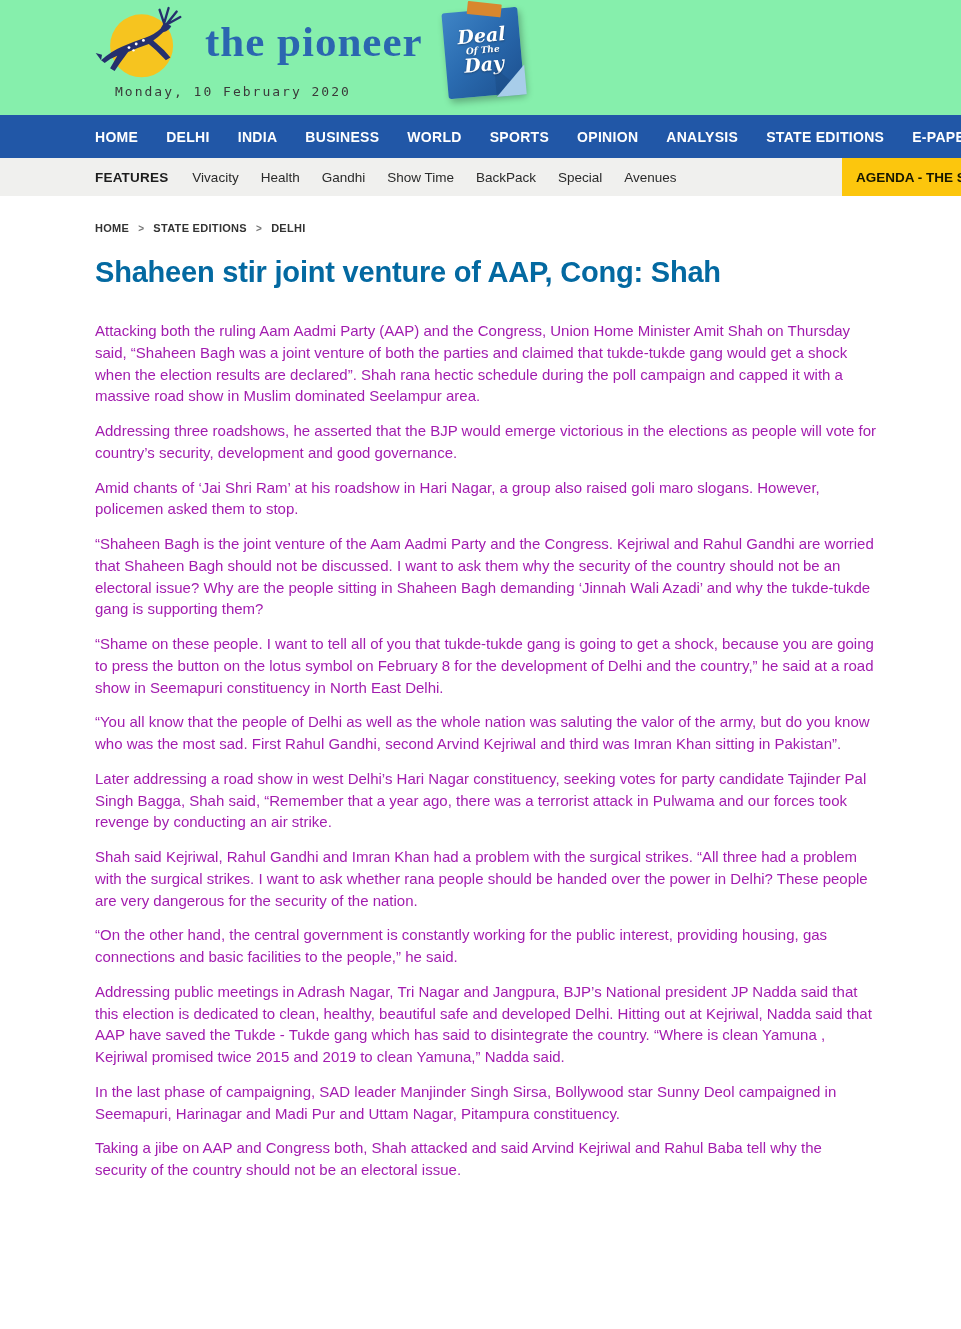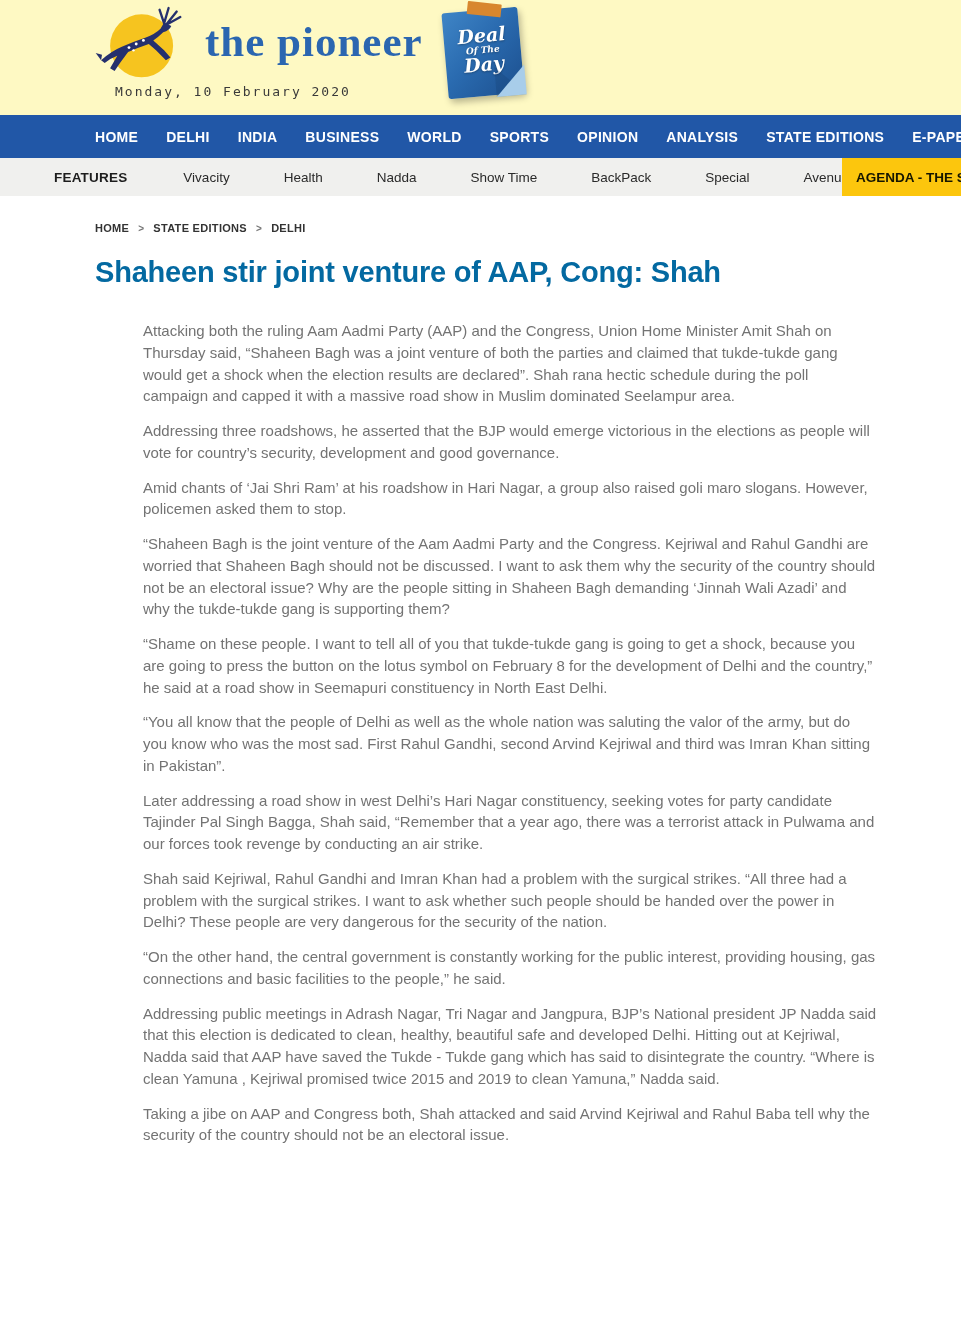--- a/index.html
+++ b/index.html
@@ -4,21 +4,21 @@
 <style>
   * { box-sizing: border-box; margin: 0; padding: 0; }
   html,body { background:#ffffff; }
   body {
     width: 961px; height: 1329px;
     position: relative; overflow: hidden;
     font-family: "Liberation Sans", sans-serif;
   }
 
   
-  .header { position: relative; height: 115px; background:#fef9c3; }
+  .header { position: relative; height: 115px; background:#86efac; }
   .logo-block { position:absolute; left:93px; top:6px; }
   .logo-row { display:flex; align-items:center; }
   .deer-svg { width:108px; height:76px; display:block; }
   .site-name {
     font-family:"Liberation Serif", serif; font-weight:bold;
     font-size:43px; color:#2b66b0; letter-spacing:1px; margin-left:4px;
     margin-top:-6px;
   }
   .site-date {
     font-family:"DejaVu Sans Mono", monospace; font-size:13px;
@@ -62,21 +62,21 @@
     padding-left:95px; white-space:nowrap; overflow:hidden; width:961px;
   }
   .nav-item {
     color:#ffffff; font-weight:bold; font-size:14px; letter-spacing:.3px;
     margin-right:28px; cursor:pointer; flex:0 0 auto;
   }
 
   
   .sub-nav {
     height:38px; background:#f0f0ee; display:flex; align-items:center;
-    padding-left:54px; position:relative; overflow:hidden; width:961px;gap:32px;
+    padding-left:95px; position:relative; overflow:hidden; width:961px;
   }
   .features-label {
     font-weight:bold; font-size:13.5px; color:#1d1d1d; margin-right:24px;
     letter-spacing:.2px; cursor:pointer;
   }
   .sub-item { font-size:13.5px; color:#2a2a2a; margin-right:22px; cursor:pointer; }
   .agenda-box {
     position:absolute; left:842px; top:0; bottom:0; right:-60px;
     background:#fcc60d; display:flex; align-items:center;
     padding-left:14px; font-weight:bold; font-size:13.5px; color:#161600;
@@ -94,21 +94,21 @@
   
   .article { margin-left:95px; width:782px; }
   .article-title {
     margin-top:22px; font-size:29px; font-weight:bold; color:#0369a1;
     letter-spacing:-0.2px;
   }
   .article-meta { margin-top:11px; font-size:13.5px; color:#7a7a7a; }
   .meta-sep { margin:0 7px; color:#9a9a9a; }
   .article-body { margin-top:31px; }
   .article-body p {
-    font-size:15px; color:#737373; line-height:1.45; margin-bottom:13px;margin-left:48px;
+    font-size:15px; color:#a21caf; line-height:1.45; margin-bottom:13px;
   }
 </style>
 </head>
 <body>
 
 <div class="header">
   <div class="logo-block">
     <div class="logo-row">
       <span>
         <svg class="deer-svg" viewBox="0 0 120 84" xmlns="http://www.w3.org/2000/svg">
@@ -154,21 +154,21 @@
   <span class="nav-item">ANALYSIS</span>
   <span class="nav-item">STATE EDITIONS</span>
   <span class="nav-item">E-PAPER</span>
 
 </div>
 
 <div class="sub-nav">
   <span class="features-label">FEATURES</span>
   <span class="sub-item">Vivacity</span>
   <span class="sub-item">Health</span>
-  <span class="sub-item">Nadda</span>
+  <span class="sub-item">Gandhi</span>
   <span class="sub-item">Show Time</span>
   <span class="sub-item">BackPack</span>
   <span class="sub-item">Special</span>
   <span class="sub-item">Avenues</span>
   <div class="agenda-box">AGENDA - THE S</div>
 </div>
 
 <div class="breadcrumb">
   <span class="crumb">HOME</span>
   <span class="crumb-sep">&gt;</span>
@@ -182,18 +182,19 @@
 
 
   <div class="article-body">
     <p>Attacking both the ruling Aam Aadmi Party (AAP) and the Congress, Union Home Minister Amit Shah on Thursday said, “Shaheen Bagh was a joint venture of both the parties and claimed that tukde-tukde gang would get a shock when the election results are declared”. Shah rana hectic schedule during the poll campaign and capped it with a massive road show in Muslim dominated Seelampur area.</p>
     <p>Addressing three roadshows, he asserted that the BJP would emerge victorious in the elections as people will vote for country’s security, development and good governance.</p>
     <p>Amid chants of ‘Jai Shri Ram’ at his roadshow in Hari Nagar, a group also raised goli maro slogans. However, policemen asked them to stop.</p>
     <p>“Shaheen Bagh is the joint venture of the Aam Aadmi Party and the Congress. Kejriwal and Rahul Gandhi are worried that Shaheen Bagh should not be discussed. I want to ask them why the security of the country should not be an electoral issue? Why are the people sitting in Shaheen Bagh demanding ‘Jinnah Wali Azadi’ and why the tukde-tukde gang is supporting them?</p>
     <p>“Shame on these people. I want to tell all of you that tukde-tukde gang is going to get a shock, because you are going to press the button on the lotus symbol on February 8 for the development of Delhi and the country,” he said at a road show in Seemapuri constituency in North East Delhi.</p>
     <p>“You all know that the people of Delhi as well as the whole nation was saluting the valor of the army, but do you know who was the most sad. First Rahul Gandhi, second Arvind Kejriwal and third was Imran Khan sitting in Pakistan”.</p>
     <p>Later addressing a road show in west Delhi’s Hari Nagar constituency, seeking votes for party candidate Tajinder Pal Singh Bagga, Shah said, “Remember that a year ago, there was a terrorist attack in Pulwama and our forces took revenge by conducting an air strike.</p>
-    <p>Shah said Kejriwal, Rahul Gandhi and Imran Khan had a problem with the surgical strikes. “All three had a problem with the surgical strikes. I want to ask whether such people should be handed over the power in Delhi? These people are very dangerous for the security of the nation.</p>
+    <p>Shah said Kejriwal, Rahul Gandhi and Imran Khan had a problem with the surgical strikes. “All three had a problem with the surgical strikes. I want to ask whether rana people should be handed over the power in Delhi? These people are very dangerous for the security of the nation.</p>
     <p>“On the other hand, the central government is constantly working for the public interest, providing housing, gas connections and basic facilities to the people,” he said.</p>
     <p>Addressing public meetings in Adrash Nagar, Tri Nagar and Jangpura, BJP’s National president JP Nadda said that this election is dedicated to clean, healthy, beautiful safe and developed Delhi. Hitting out at Kejriwal, Nadda said that AAP have saved the Tukde - Tukde gang which has said to disintegrate the country. “Where is clean Yamuna , Kejriwal promised twice 2015 and 2019 to clean Yamuna,” Nadda said.</p>
+    <p>In the last phase of campaigning, SAD leader Manjinder Singh Sirsa, Bollywood star Sunny Deol campaigned in Seemapuri, Harinagar and Madi Pur and Uttam Nagar, Pitampura constituency.</p>
     <p>Taking a jibe on AAP and Congress both, Shah attacked and said Arvind Kejriwal and Rahul Baba tell why the security of the country should not be an electoral issue.</p>
   </div>
 </div>
 
 </body></html>

